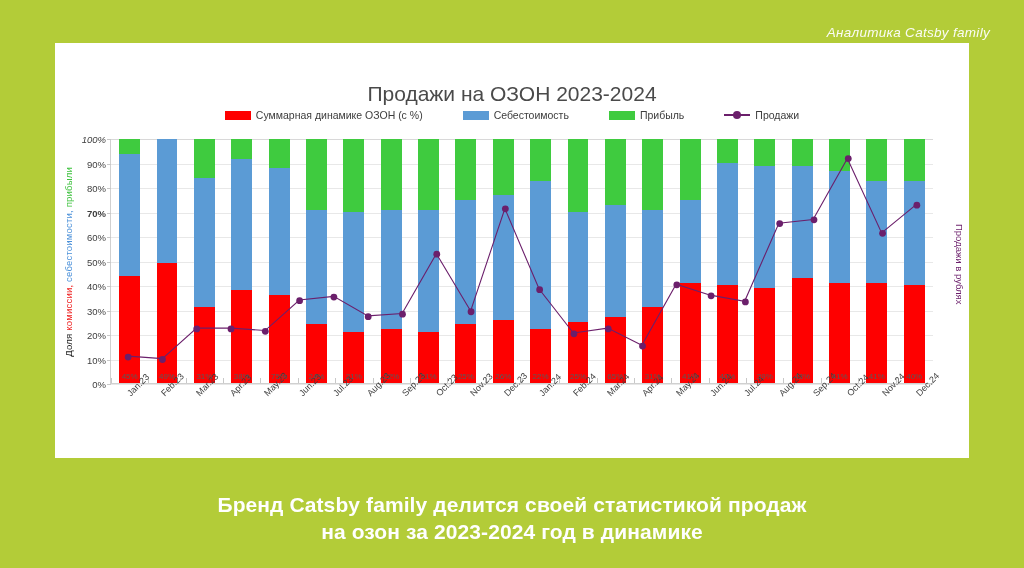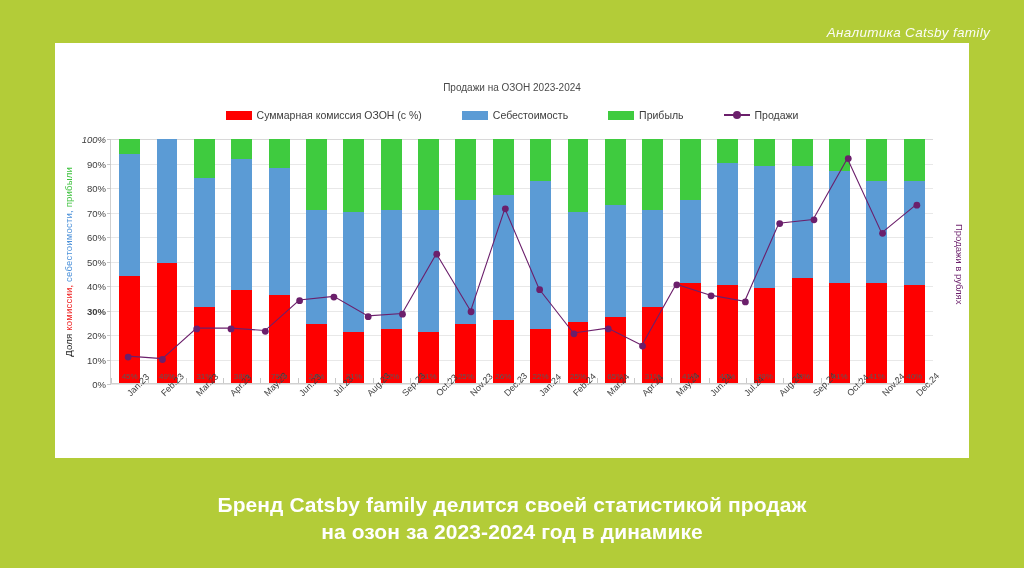--- a/index.html
+++ b/index.html
@@ -16,21 +16,21 @@
     letter-spacing:.3px; opacity:.95;
   }
   
   .card{
     position:absolute; left:55px; top:43px;
     width:914px; height:415px;
     background:#ffffff;
   }
   .chart-title{
     position:absolute; top:39px; left:0; width:100%;
-    text-align:center; font-size:10px; color:#4a4a4a;
+    text-align:center; font-size:21px; color:#4a4a4a;
   }
   
   .legend{
     position:absolute; top:66px; left:0; width:100%;
     display:flex; justify-content:center; align-items:center;
     gap:40px; font-size:10.5px; color:#3d3d3d;
   }
   .legend-item{ display:flex; align-items:center; gap:5px; white-space:nowrap; }
   .swatch{ width:26px; height:9px; display:inline-block; }
   .line-swatch{ position:relative; width:26px; height:9px; display:inline-block; }
@@ -134,21 +134,21 @@
 
 <div class="watermark">Аналитика Catsby family</div>
 
 <div class="card">
 
   <div class="chart-title">Продажи на ОЗОН 2023-2024</div>
 
   <div class="legend" id="legend">
       <div class="legend-item">
         <span class="swatch" style="background:#fe0000"></span>
-        <span>Суммарная комиссия ОЗОН (с %)</span>
+        <span>Суммарная динамике ОЗОН (с %)</span>
       </div>
       <div class="legend-item">
         <span class="swatch" style="background:#5b9bd5"></span>
         <span>Себестоимость</span>
       </div>
       <div class="legend-item">
         <span class="swatch" style="background:#3fcb3f"></span>
         <span>Прибыль</span>
       </div>
       <div class="legend-item">
@@ -167,25 +167,25 @@
     </div>
 
     <div class="ylabel-right">
       <span>Продажи в рублях</span>
     </div>
 
     <div class="yaxis" id="yaxis">
         <div class="ytick" style="top: 0px; font-style: italic;">100%</div>
         <div class="ytick" style="top: 24.5px;">90%</div>
         <div class="ytick" style="top: 49px; margin-left: 20px;">80%</div>
-        <div class="ytick" style="top: 73.5px;">70%</div>
+        <div class="ytick" style="top: 73.5px; font-weight: bold;">70%</div>
         <div class="ytick" style="top: 98px;">60%</div>
         <div class="ytick" style="top: 122.5px;">50%</div>
         <div class="ytick" style="top: 147px;">40%</div>
-        <div class="ytick" style="top: 171.5px; font-weight: bold;">30%</div>
+        <div class="ytick" style="top: 171.5px;">30%</div>
         <div class="ytick" style="top: 196px;">20%</div>
         <div class="ytick" style="top: 220.5px;">10%</div>
         <div class="ytick" style="top: 245px;">0%</div>
       </div>
 
     <div class="grid">
       <div id="gridlines">
           <div class="gridline top" style="top: 0px;"></div>
           <div class="tickmark" style="top: 0px;"></div>
           <div class="gridline" style="top: 24.5px;"></div>

